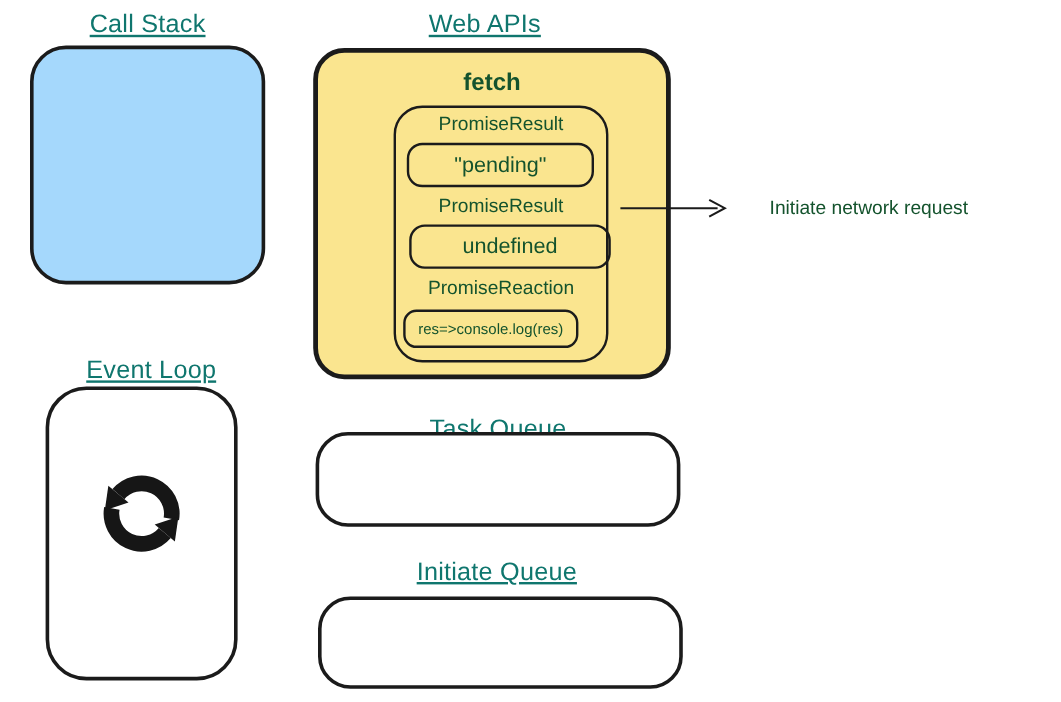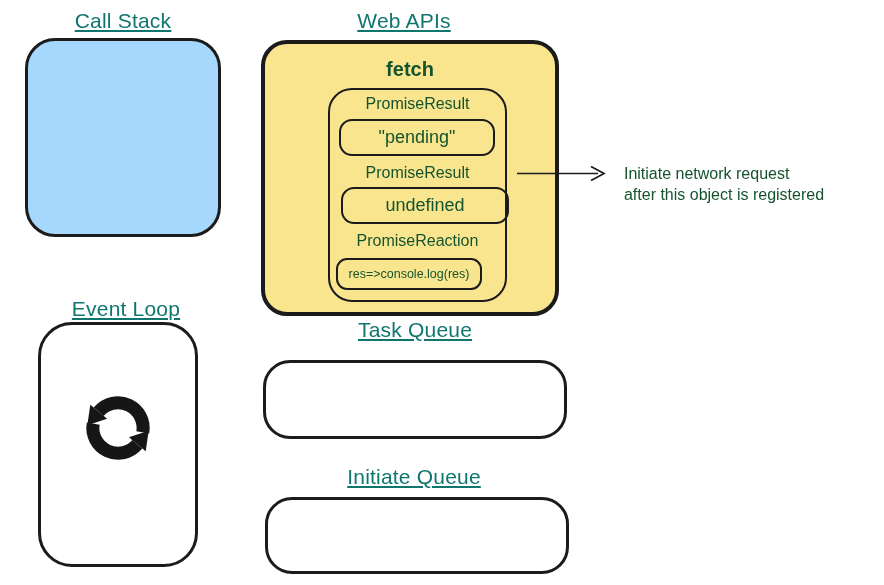--- a/index.html
+++ b/index.html
@@ -140,36 +140,35 @@
       </div>
     </div>
   </div>
 
   <svg class="annotation-arrow" width="96" height="25" viewBox="0 0 96 25">
     <path d="M2 12.5 H83" stroke="#1b1b1b" stroke-width="1.7" fill="none"></path>
     <path d="M76 5.5 L89 12.5 L76 19.5" stroke="#1b1b1b" stroke-width="1.7" fill="none" stroke-linejoin="miter"></path>
   </svg>
   <div class="annotation mono">
     <div>Initiate network request</div>
-    <div>after this object is registered</div>
   </div>
 
   <div class="title" style="left:126px; top:297px;">Event Loop</div>
   <div class="box event-loop-box">
     <svg class="refresh-icon" width="84" height="92" viewBox="0 0 100 100">
       <g fill="none" stroke="#161616" stroke-width="15.5">
         <path d="M 79.5 55.2 A 30 30 0 0 0 27 30.7"></path>
         <path d="M 79.5 55.2 A 30 30 0 0 0 27 30.7" transform="rotate(180 50 50)"></path>
       </g>
       <g fill="#161616" stroke="none">
         <polygon points="13.5,46.8 37,39.1 17,22.3"></polygon>
         <polygon points="13.5,46.8 37,39.1 17,22.3" transform="rotate(180 50 50)"></polygon>
       </g>
     </svg>
   </div>
 
-  <div class="title" style="left:415px; top:318px;">Task Queue</div>
+  <div class="title" style="left:415px; top:346px;">Task Queue</div>
   <div class="box task-queue-box"></div>
 
   <div class="title" style="left:414px; top:465px;">Initiate Queue</div>
   <div class="box microtask-queue-box"></div>
 
 </div>
 
 </body></html>

